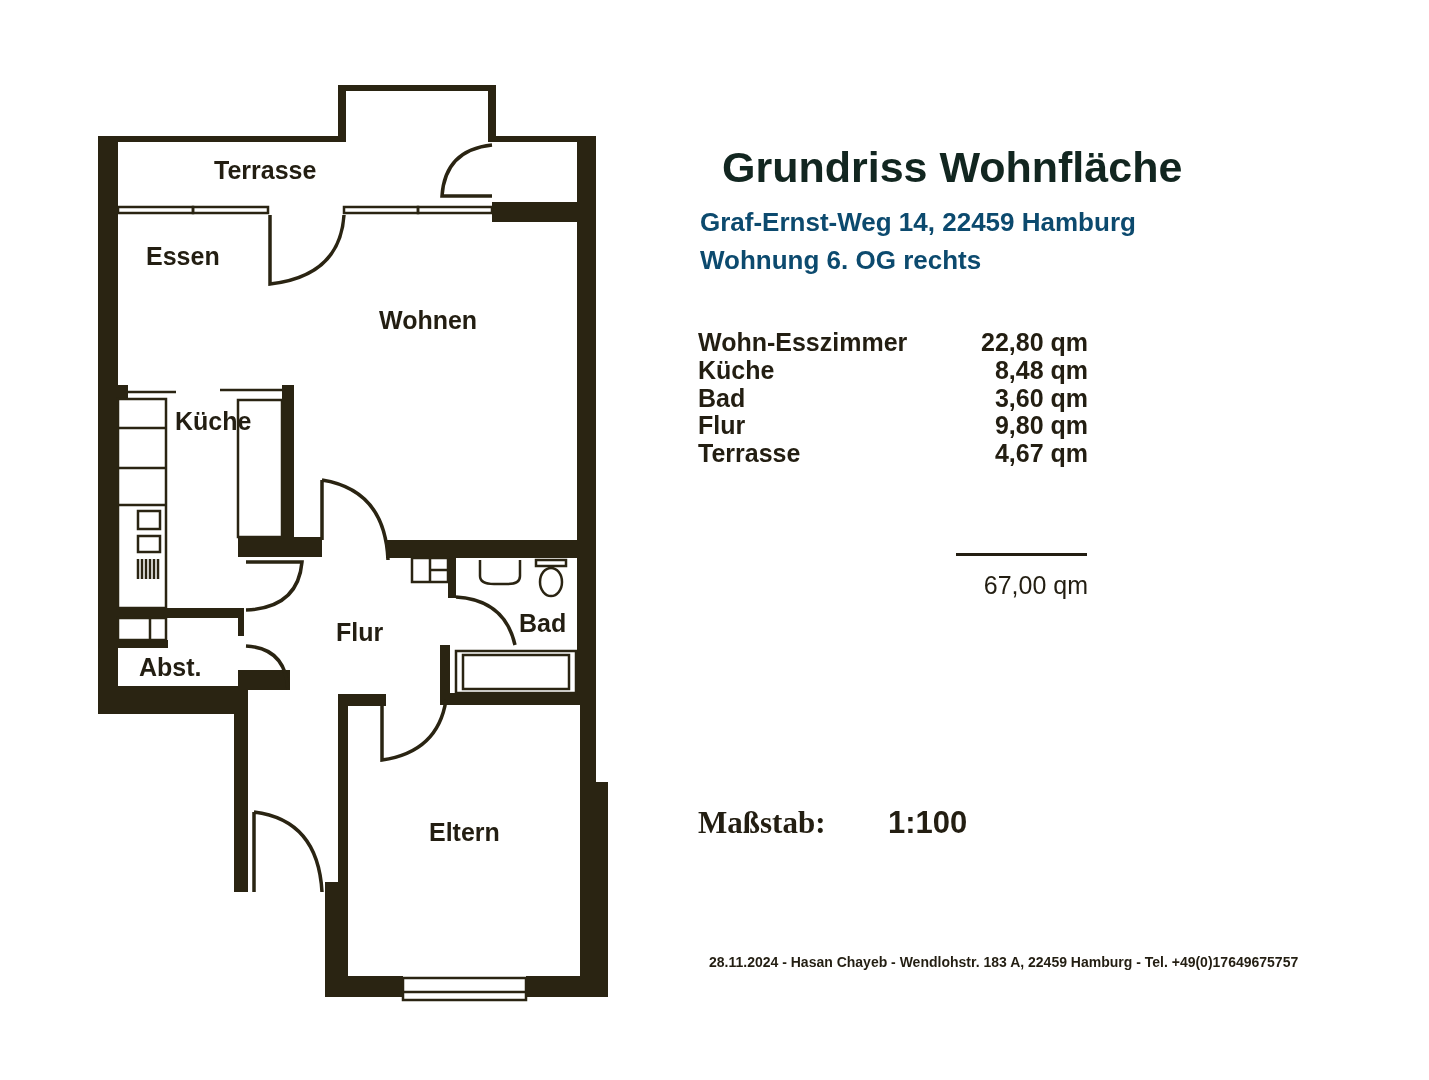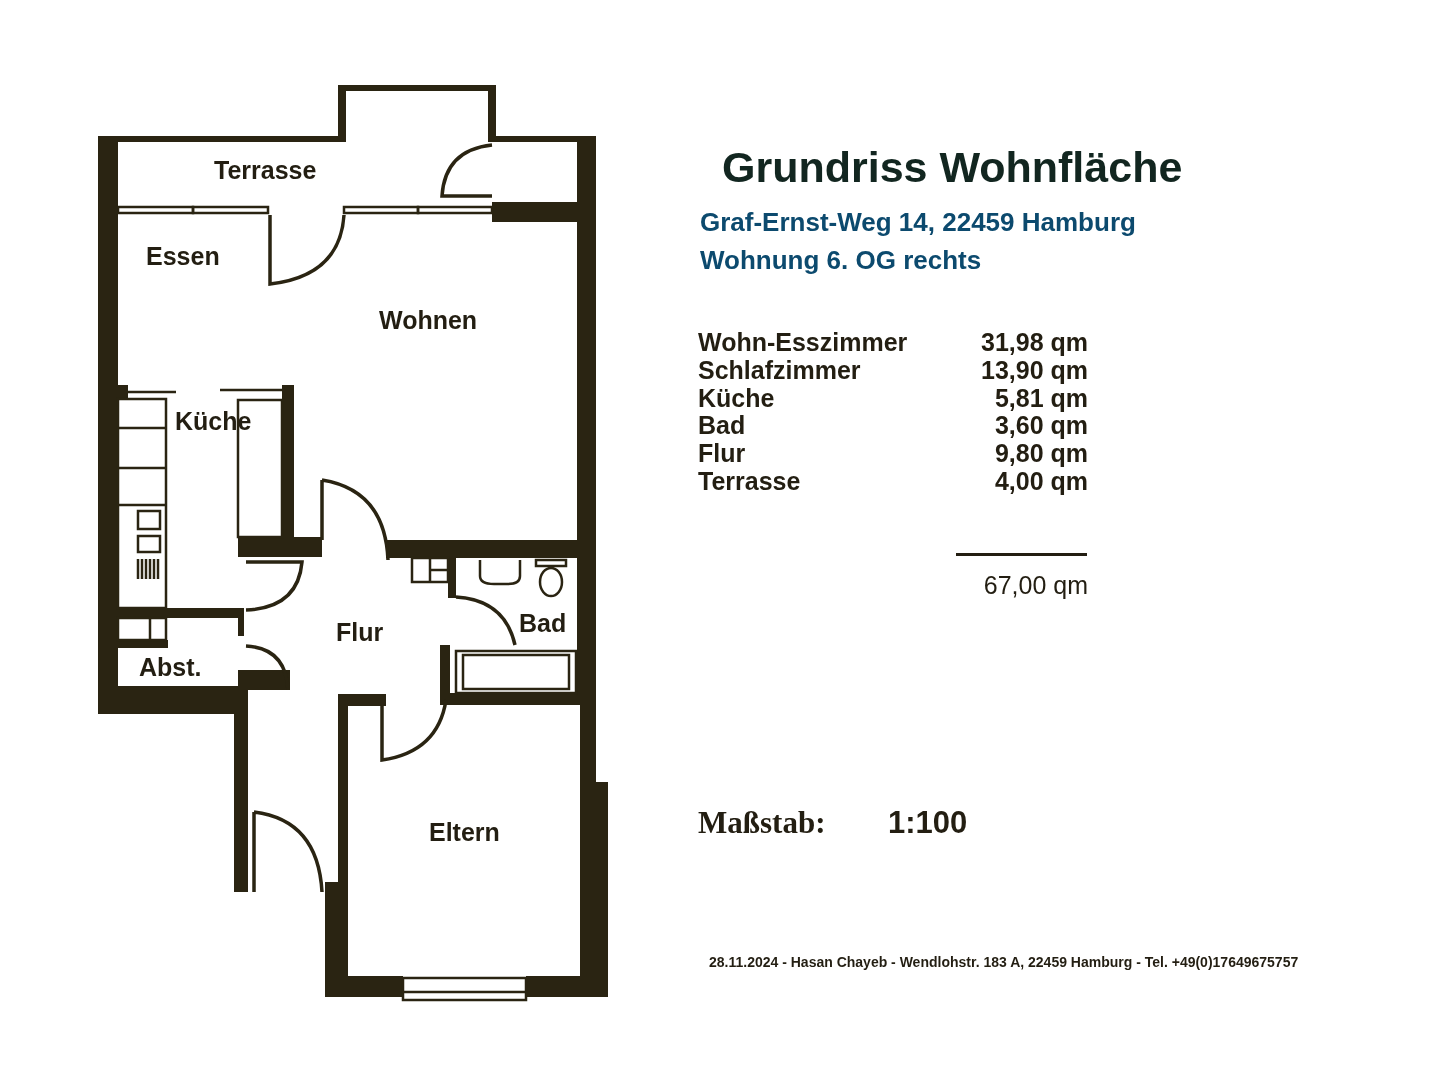--- a/index.html
+++ b/index.html
@@ -130,41 +130,37 @@
 </svg>
 
 <div class="info">
   <div class="title">Grundriss Wohnfläche</div>
   <div class="addr" style="top:207px;">Graf-Ernst-Weg 14, 22459 Hamburg</div>
   <div class="addr" style="top:245px;">Wohnung 6. OG rechts</div>
 
   <div class="area-table">
     <div class="area-row">
       <span class="area-name">Wohn-Esszimmer</span>
-      <span class="area-val">31,98 qm</span>
-    </div>
-    <div class="area-row">
-      <span class="area-name">Schlafzimmer</span>
-      <span class="area-val">13,90 qm</span>
+      <span class="area-val">22,80 qm</span>
     </div>
     <div class="area-row">
       <span class="area-name">Küche</span>
-      <span class="area-val">5,81 qm</span>
+      <span class="area-val">8,48 qm</span>
     </div>
     <div class="area-row">
       <span class="area-name">Bad</span>
       <span class="area-val">3,60 qm</span>
     </div>
     <div class="area-row">
       <span class="area-name">Flur</span>
       <span class="area-val">9,80 qm</span>
     </div>
     <div class="area-row">
       <span class="area-name">Terrasse</span>
-      <span class="area-val">4,00 qm</span>
+      <span class="area-val">4,67 qm</span>
     </div>
   </div>
 
   <div class="sum-line"></div>
   <div class="sum-val">67,00 qm</div>
 
   <div class="scale-label">Maßstab:</div>
   <div class="scale-val">1:100</div>
 
   <div class="footer">28.11.2024 - Hasan Chayeb - Wendlohstr. 183 A, 22459 Hamburg - Tel. +49(0)17649675757</div>

